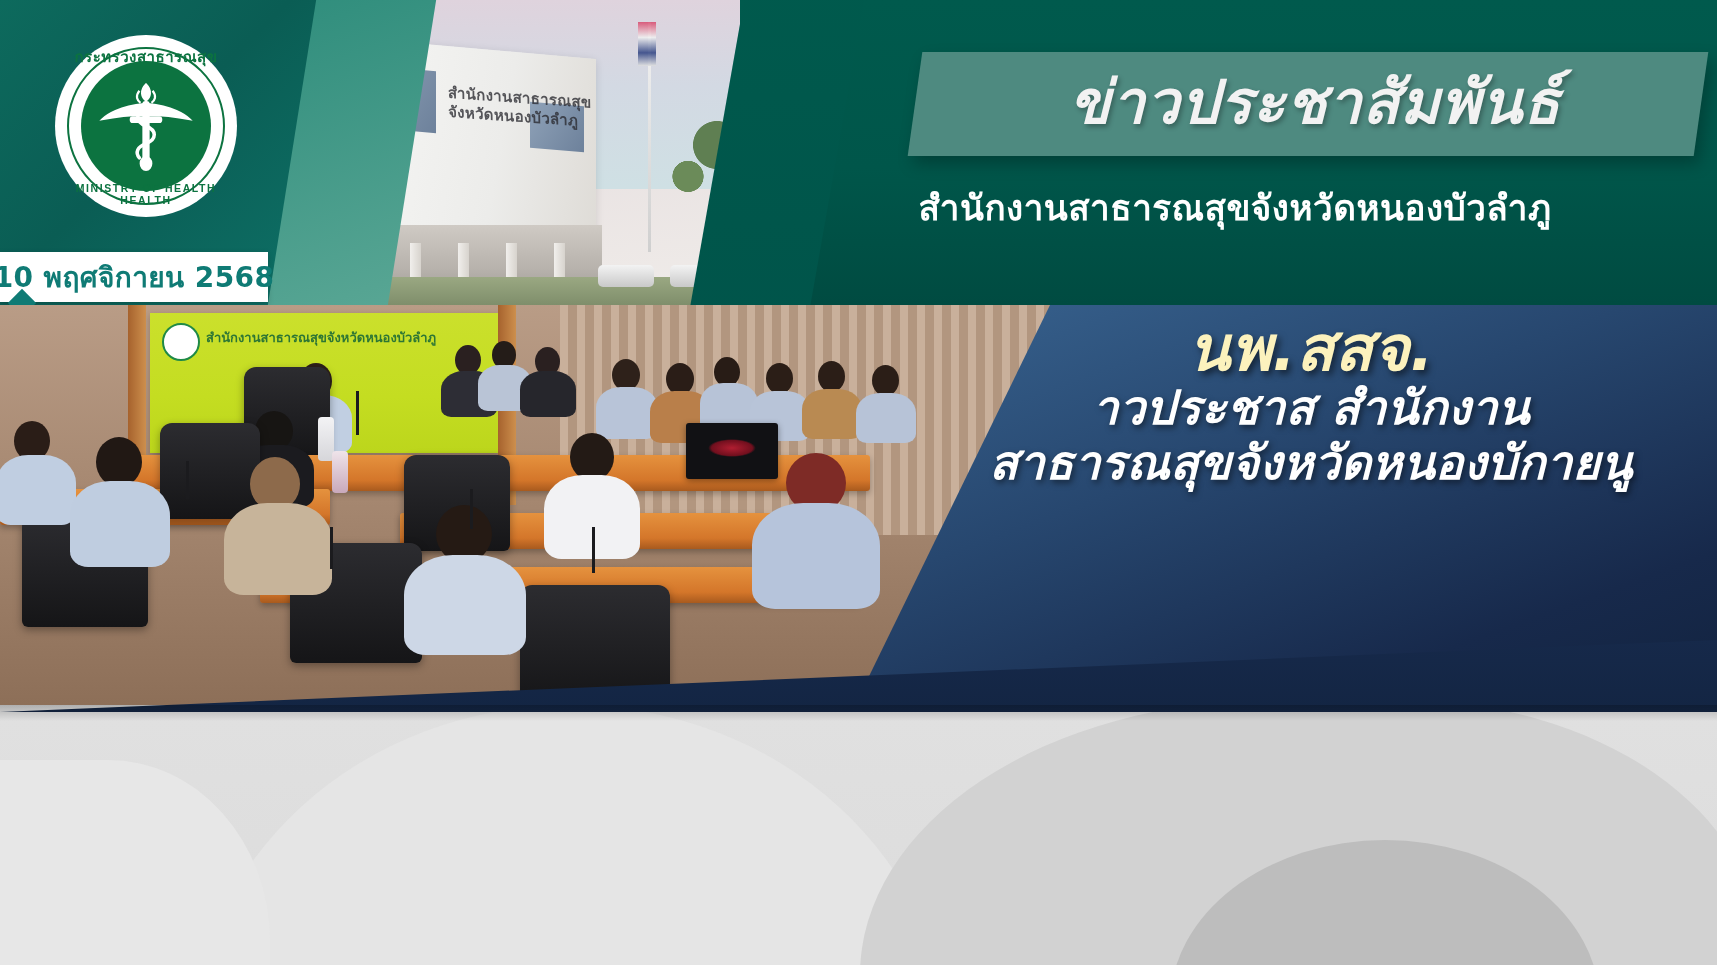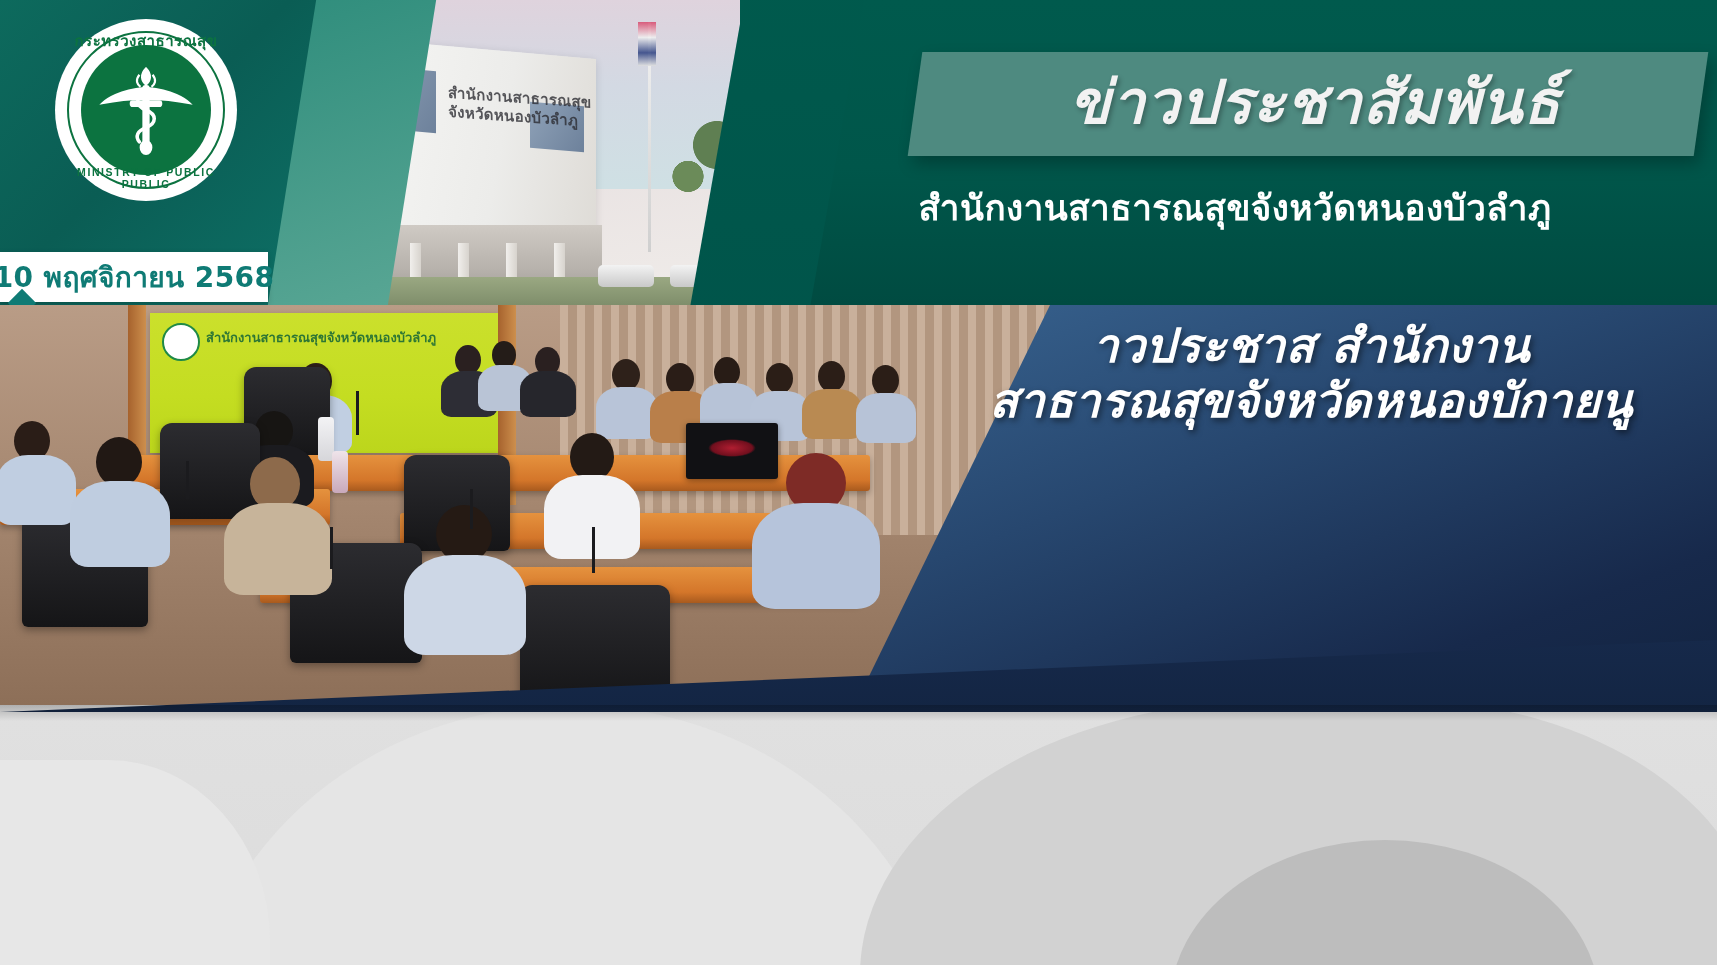--- a/index.html
+++ b/index.html
@@ -175,21 +175,21 @@
   .sub-en{
     position:absolute;left:760px;top:238px;width:950px;
     text-align:center;color:#f0f0f0;
     font-family:"Liberation Sans",sans-serif;
     font-weight:400;font-size:35px;letter-spacing:.2px;
     white-space:nowrap;
   }
 
   
   .logo{
-    position:absolute;left:58px;top:22px;width:176px;height:176px;
+    position:absolute;left:58px;top:38px;width:176px;height:176px;
     border-radius:50%;
     background:#ffffff;
     box-shadow:0 0 0 3px #ffffff;
   }
   .logo-inner{
     position:absolute;left:50%;top:50%;
     transform:translate(-50%,-50%);
     width:130px;height:130px;border-radius:50%;
     background:#0c7340;
   }
@@ -389,21 +389,21 @@
 
     <div class="title-band"></div>
     <div class="title-text">ข่าวประชาสัมพันธ์</div>
 
     <div class="sub-th">สำนักงานสาธารณสุขจังหวัดหนองบัวลำภู</div>
 
     <div class="logo">
       <div class="logo-ring"></div>
       <div class="logo-inner"></div>
       <div class="logo-th">กระทรวงสาธารณสุข</div>
-      <div class="logo-en">MINISTRY OF PUBLIC PUBLIC</div>
+      <div class="logo-en">MINISTRY OF HEALTH HEALTH</div>
       <svg class="caduceus" viewBox="0 0 100 100">
         <g fill="#ffffff" stroke="#ffffff" stroke-width="1.6">
           <rect x="47.5" y="28" width="5" height="52" rx="2"></rect>
           <rect x="36" y="42" width="28" height="4.5" rx="2"></rect>
           <path d="M50 12 C44 18 46 24 50 27 C54 24 56 18 50 12 Z" fill="#ffffff"></path>
           <path d="M44 18 C40 23 42 27 45 29" fill="none" stroke-width="2"></path>
           <path d="M56 18 C60 23 58 27 55 29" fill="none" stroke-width="2"></path>
           <path d="M48 30 C26 32 14 40 10 44 C20 42 34 40 48 40 Z" fill="#ffffff"></path>
           <path d="M52 30 C74 32 86 40 90 44 C80 42 66 40 52 40 Z" fill="#ffffff"></path>
           <path d="M50 34 C40 38 40 46 50 50 C60 54 60 62 50 66 C42 69 40 74 44 79" fill="none" stroke="#ffffff" stroke-width="3.2" stroke-linecap="round"></path>
@@ -493,18 +493,19 @@
     <div class="mp-mic" style="left:186px;top:156px;height:38px"></div>
     <div class="mp-mic" style="left:470px;top:184px;height:40px"></div>
     <div class="mp-mic" style="left:592px;top:222px;height:46px"></div>
     <div class="mp-mic" style="left:330px;top:222px;height:42px"></div>
   </div>
 
   <div class="blue-panel"></div>
   <div class="blue-foot"></div>
 
   <div class="headline">
+    <span class="hl-a">นพ.สสจ.</span>
     <span class="hl-d">าวประชาส สำนักงาน</span>
     <span class="hl-e">สาธารณสุขจังหวัดหนองบักายนู</span>
   </div>
 
   <div class="poster-shadow"></div>
 </div>
 
 </body></html>

